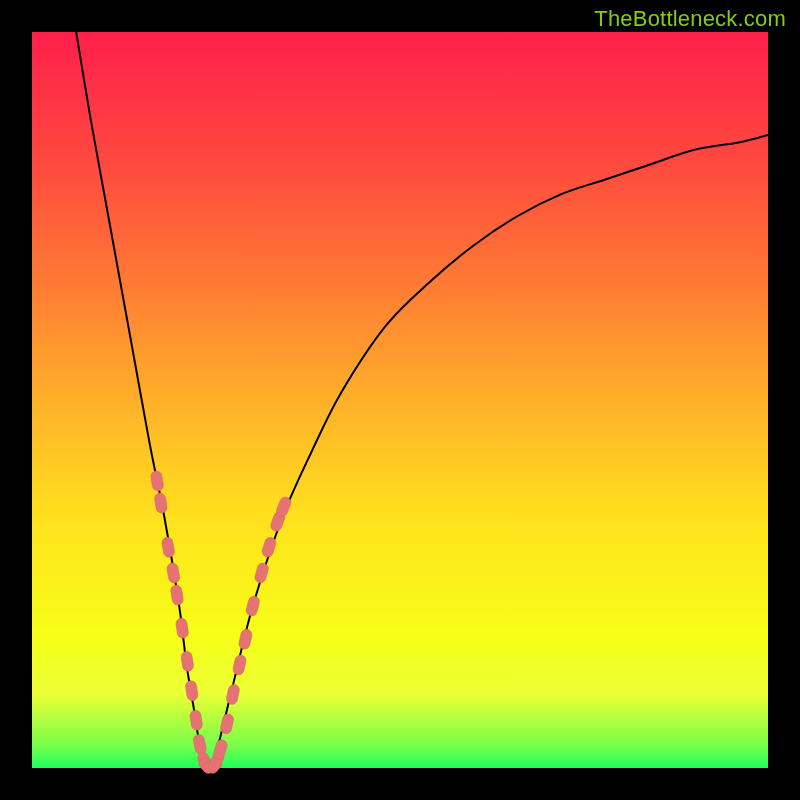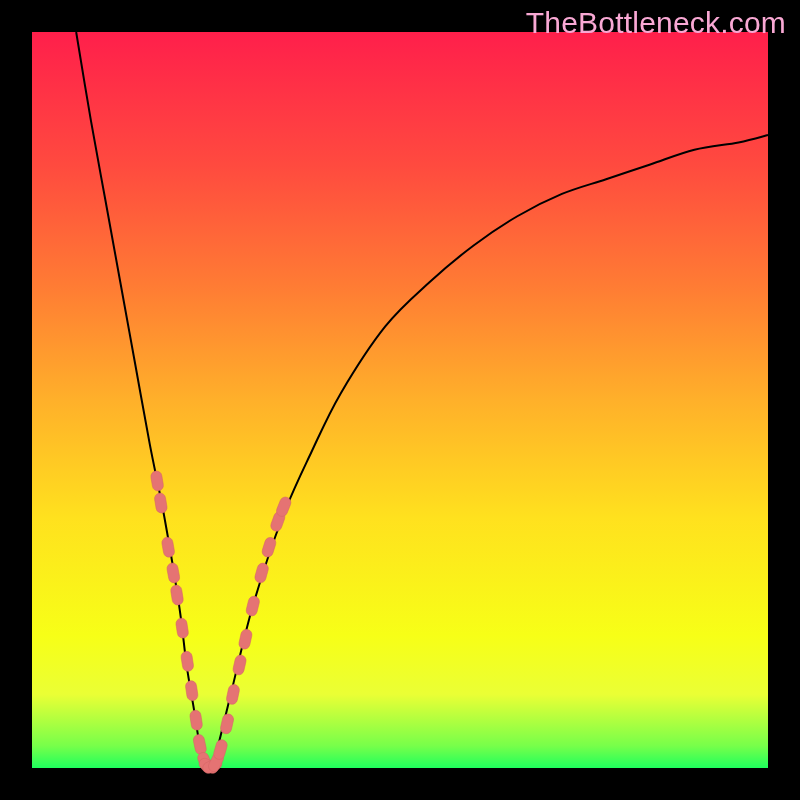--- a/index.html
+++ b/index.html
@@ -33,22 +33,22 @@
     #f7ff17 82%,
     #eaff35 90%,
     #77ff4a 97%,
     #1fff5d 100%
   );
 }
 .watermark {
   position: absolute;
   top: 6px;
   right: 14px;
-  color: #f9a8d4;
-  font-size: 30px;
+  color: #84cc16;
+  font-size: 22px;
   letter-spacing: 0.2px;
   z-index: 5;
 }
 svg.curve {
   position: absolute;
   left: 0; top: 0;
   width: 736px; height: 736px;
   overflow: visible;
 }
 .curve-path {

